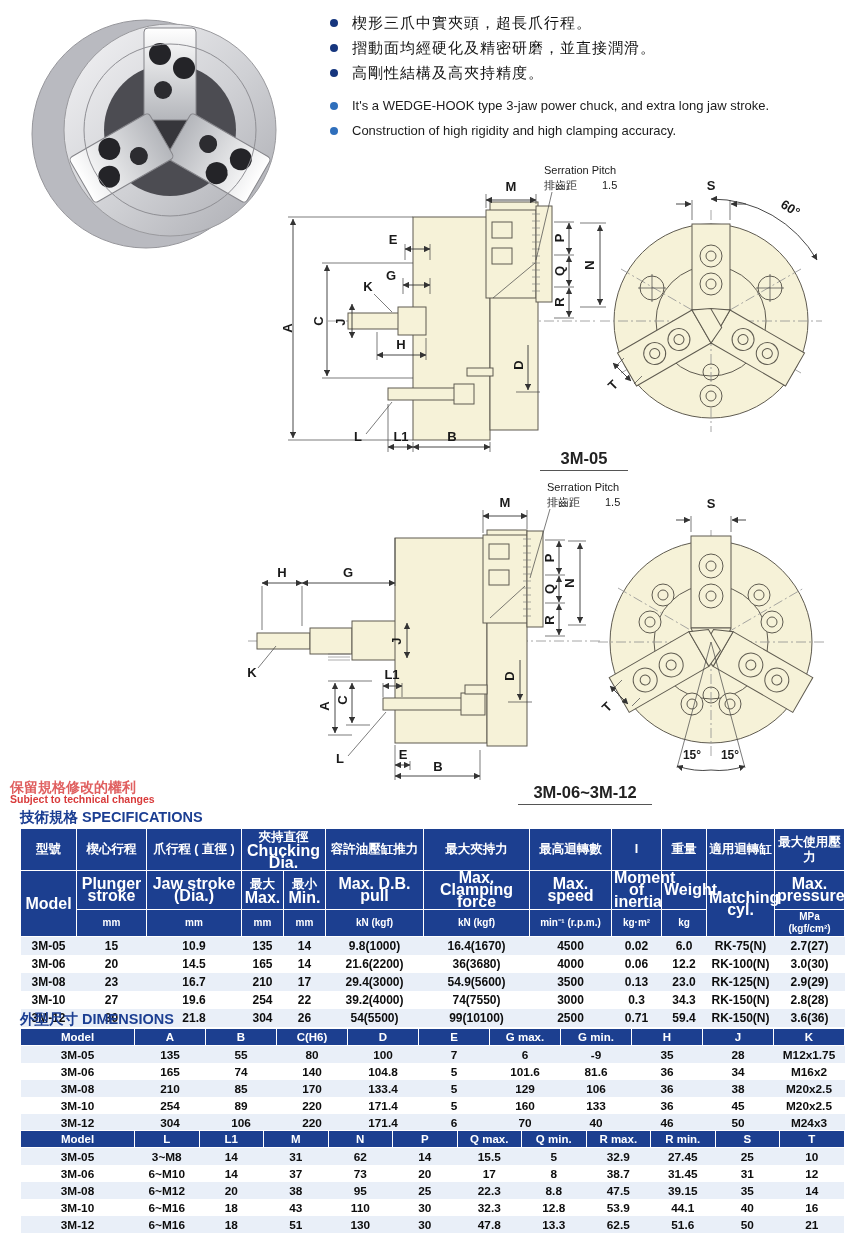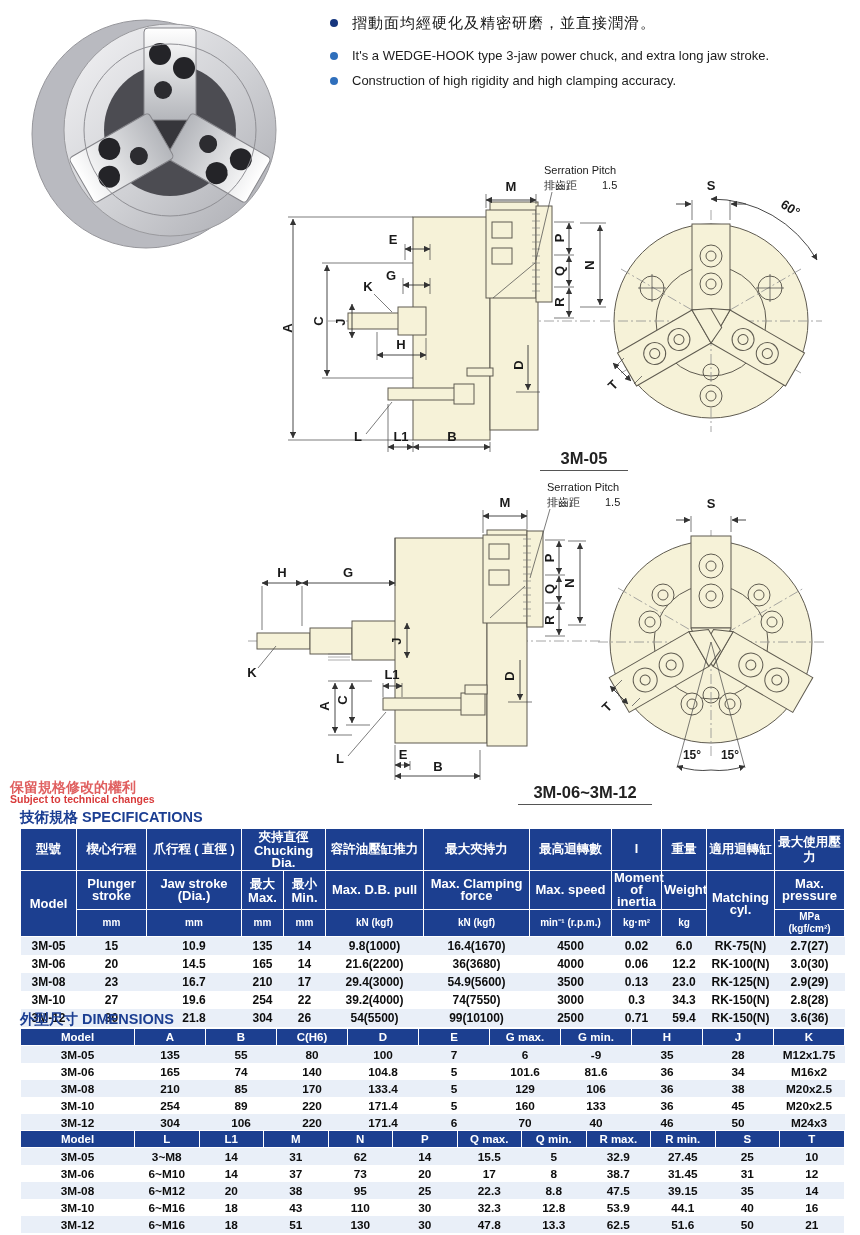--- a/index.html
+++ b/index.html
@@ -34,21 +34,21 @@
   .cl{stroke:#909090;stroke-width:0.8;fill:none;stroke-dasharray:10 3 2 3;}
 
   .caption{font-size:16.5px;font-weight:600;color:#222;text-align:center;
            border-bottom:1.5px solid #555;padding-bottom:2px;}
 
   
   table{border-collapse:collapse;table-layout:fixed;}
   th{background:#1c3f90;color:#fff;border:1.5px solid #fff;padding:1px 2px;
      text-align:center;vertical-align:middle;font-weight:600;}
   .cn1{font-size:12.5px;line-height:15px;}
-  .en1{font-size:13px;line-height:12px;}
+  .en1{font-size:16px;line-height:12px;}
   .unit{font-size:10px;line-height:12px;}
   td{text-align:center;font-size:12px;font-weight:600;color:#0d0d0d;padding:2px 1px;}
   tbody tr:nth-child(odd){background:#e9eff8;}
   td:first-child{font-weight:700;}
   .dimtab th{font-size:11.5px;padding:2px 1px;}
   .dimtab td{padding:1.5px 1px;font-size:11.8px;}
 </style>
 </head>
 <body>
 
@@ -81,21 +81,29 @@
         <use href="#pjaw" transform="rotate(120 162 118)"></use>
         <use href="#pjaw" transform="rotate(240 162 118)"></use>
       </g>
       <circle cx="162" cy="118" r="86" fill="none" stroke="#8f8f94" stroke-width="1"></circle>
     </g>
   </svg>
 
   <div class="abs bullets">
     <div class="b-row">
       <span class="dot" style="background:#16367e"></span>
+      <span class="cn-text">楔形三爪中實夾頭，超長爪行程。</span>
+    </div>
+    <div class="b-row">
+      <span class="dot" style="background:#16367e"></span>
       <span class="cn-text">摺動面均經硬化及精密研磨，並直接潤滑。</span>
+    </div>
+    <div class="b-row">
+      <span class="dot" style="background:#16367e"></span>
+      <span class="cn-text">高剛性結構及高夾持精度。</span>
     </div>
     <div class="gap"></div>
     <div class="b-row">
       <span class="dot" style="background:#2f6fbc"></span>
       <span class="en-text">It's a WEDGE-HOOK type 3-jaw power chuck, and extra long jaw stroke.</span>
     </div>
     <div class="b-row">
       <span class="dot" style="background:#2f6fbc"></span>
       <span class="en-text">Construction of high rigidity and high clamping accuracy.</span>
     </div>

